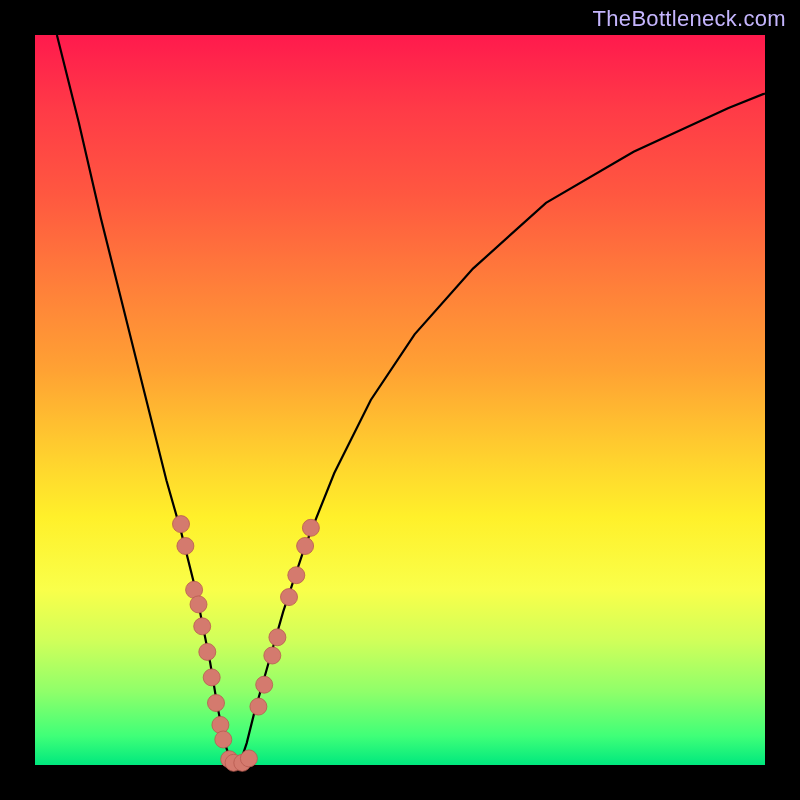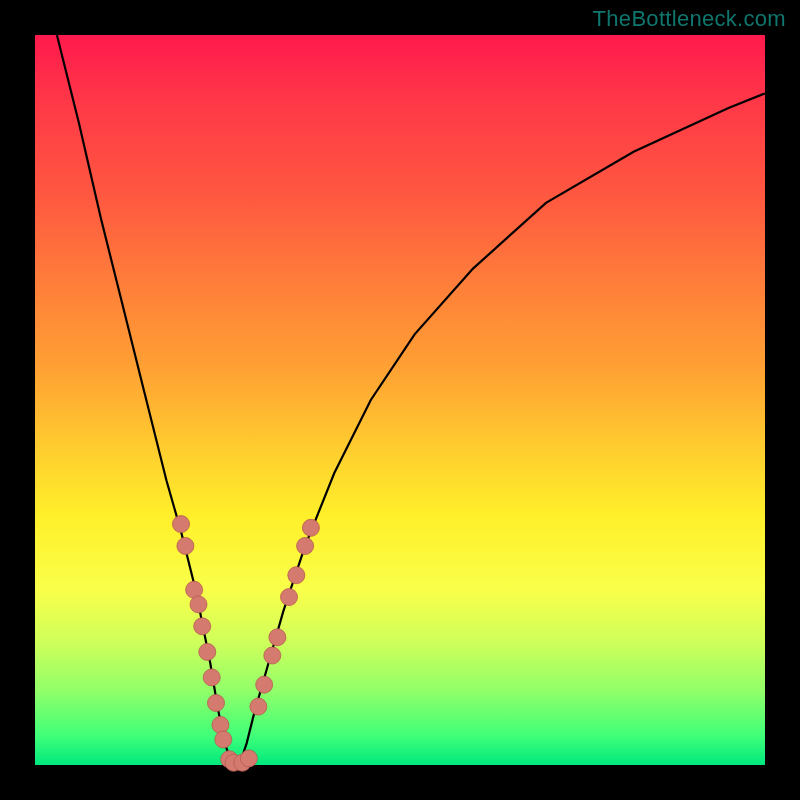--- a/index.html
+++ b/index.html
@@ -37,21 +37,21 @@
       #d0ff5a 83%,
       #8fff6a 90%,
       #40ff78 96%,
       #00e87e 100%
     );
   }
   .watermark {
     position: absolute;
     top: 6px;
     right: 14px;
-    color: #0f766e;
+    color: #c4b5fd;
     font-size: 22px;
     font-weight: 500;
     letter-spacing: 0.3px;
     user-select: none;
   }
   svg.curve {
     position: absolute;
     left: 0;
     top: 0;
     width: 730px;

